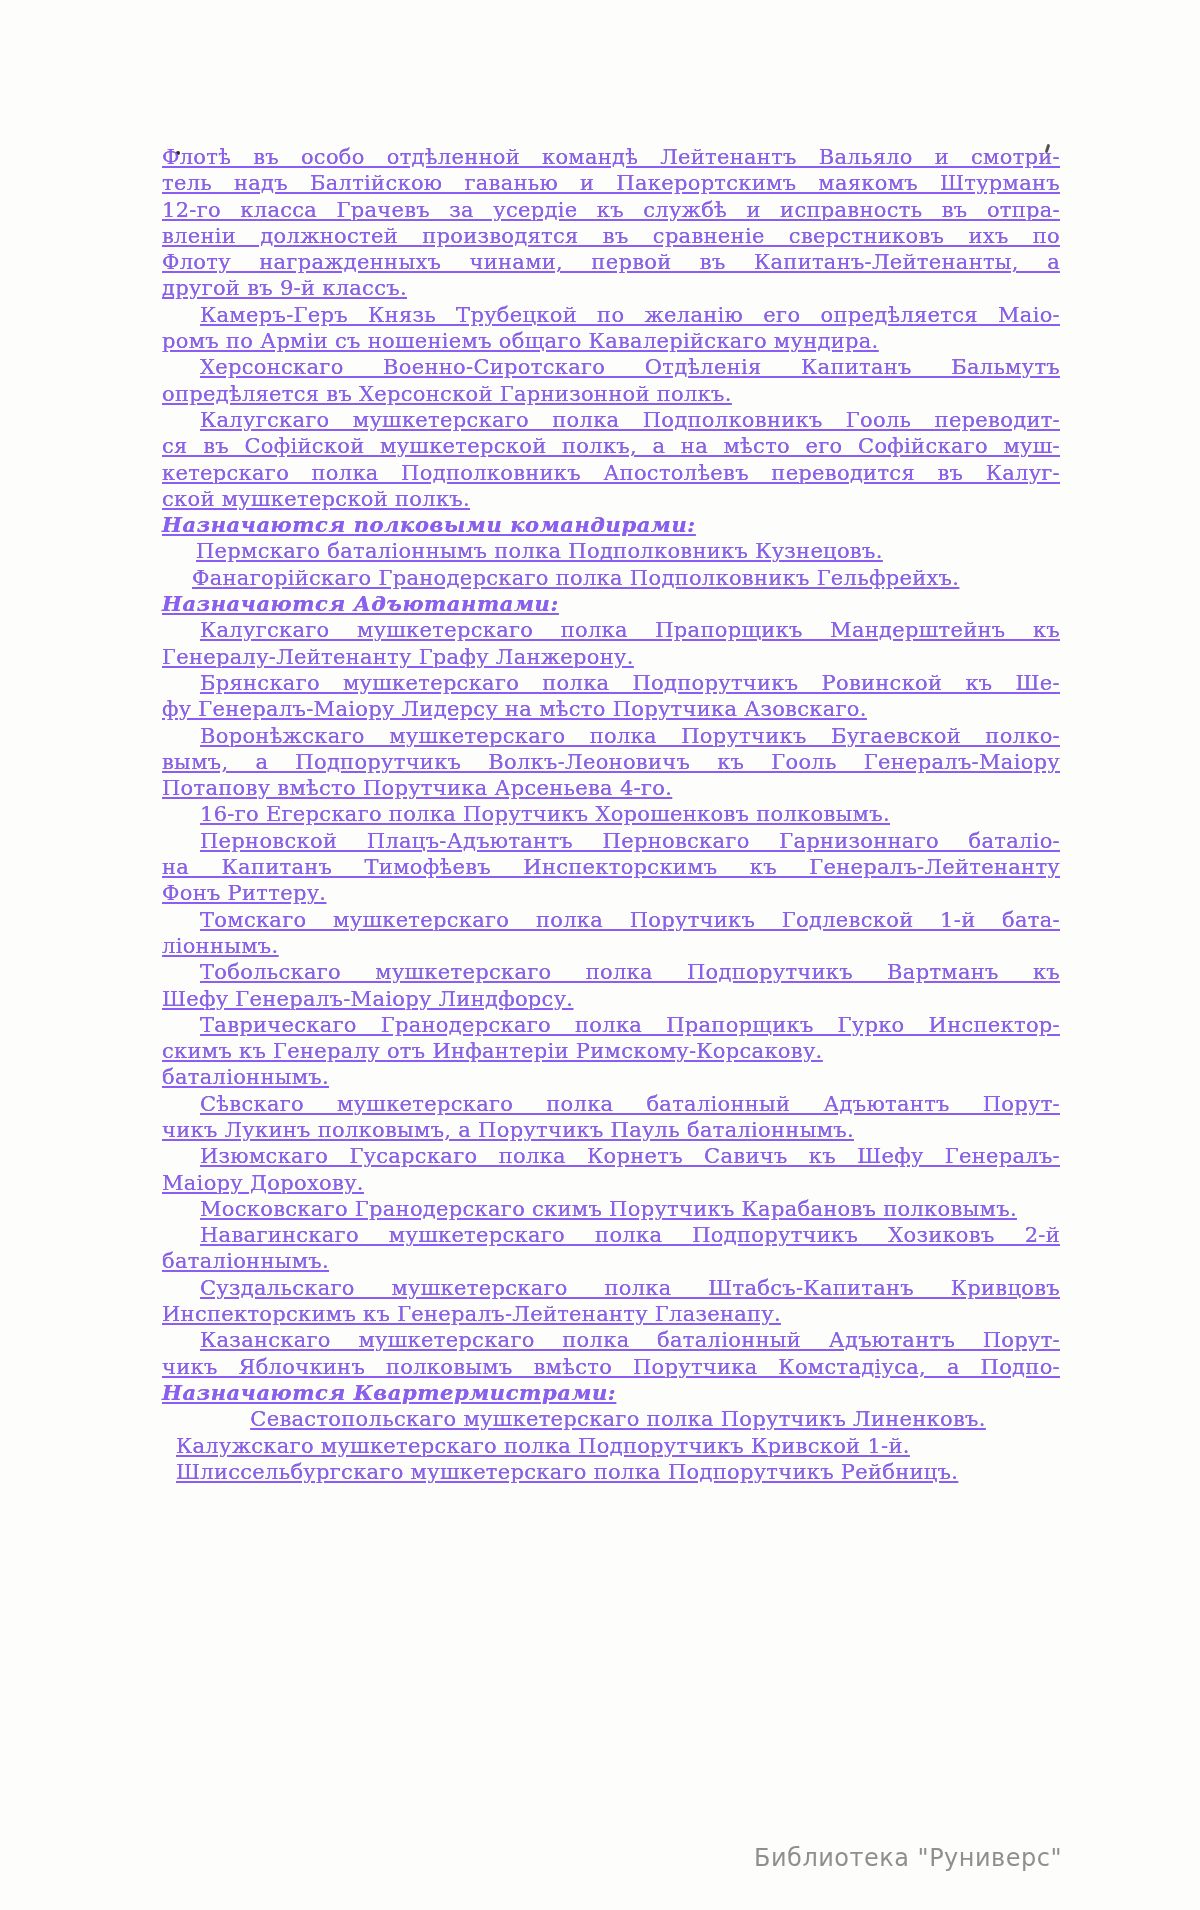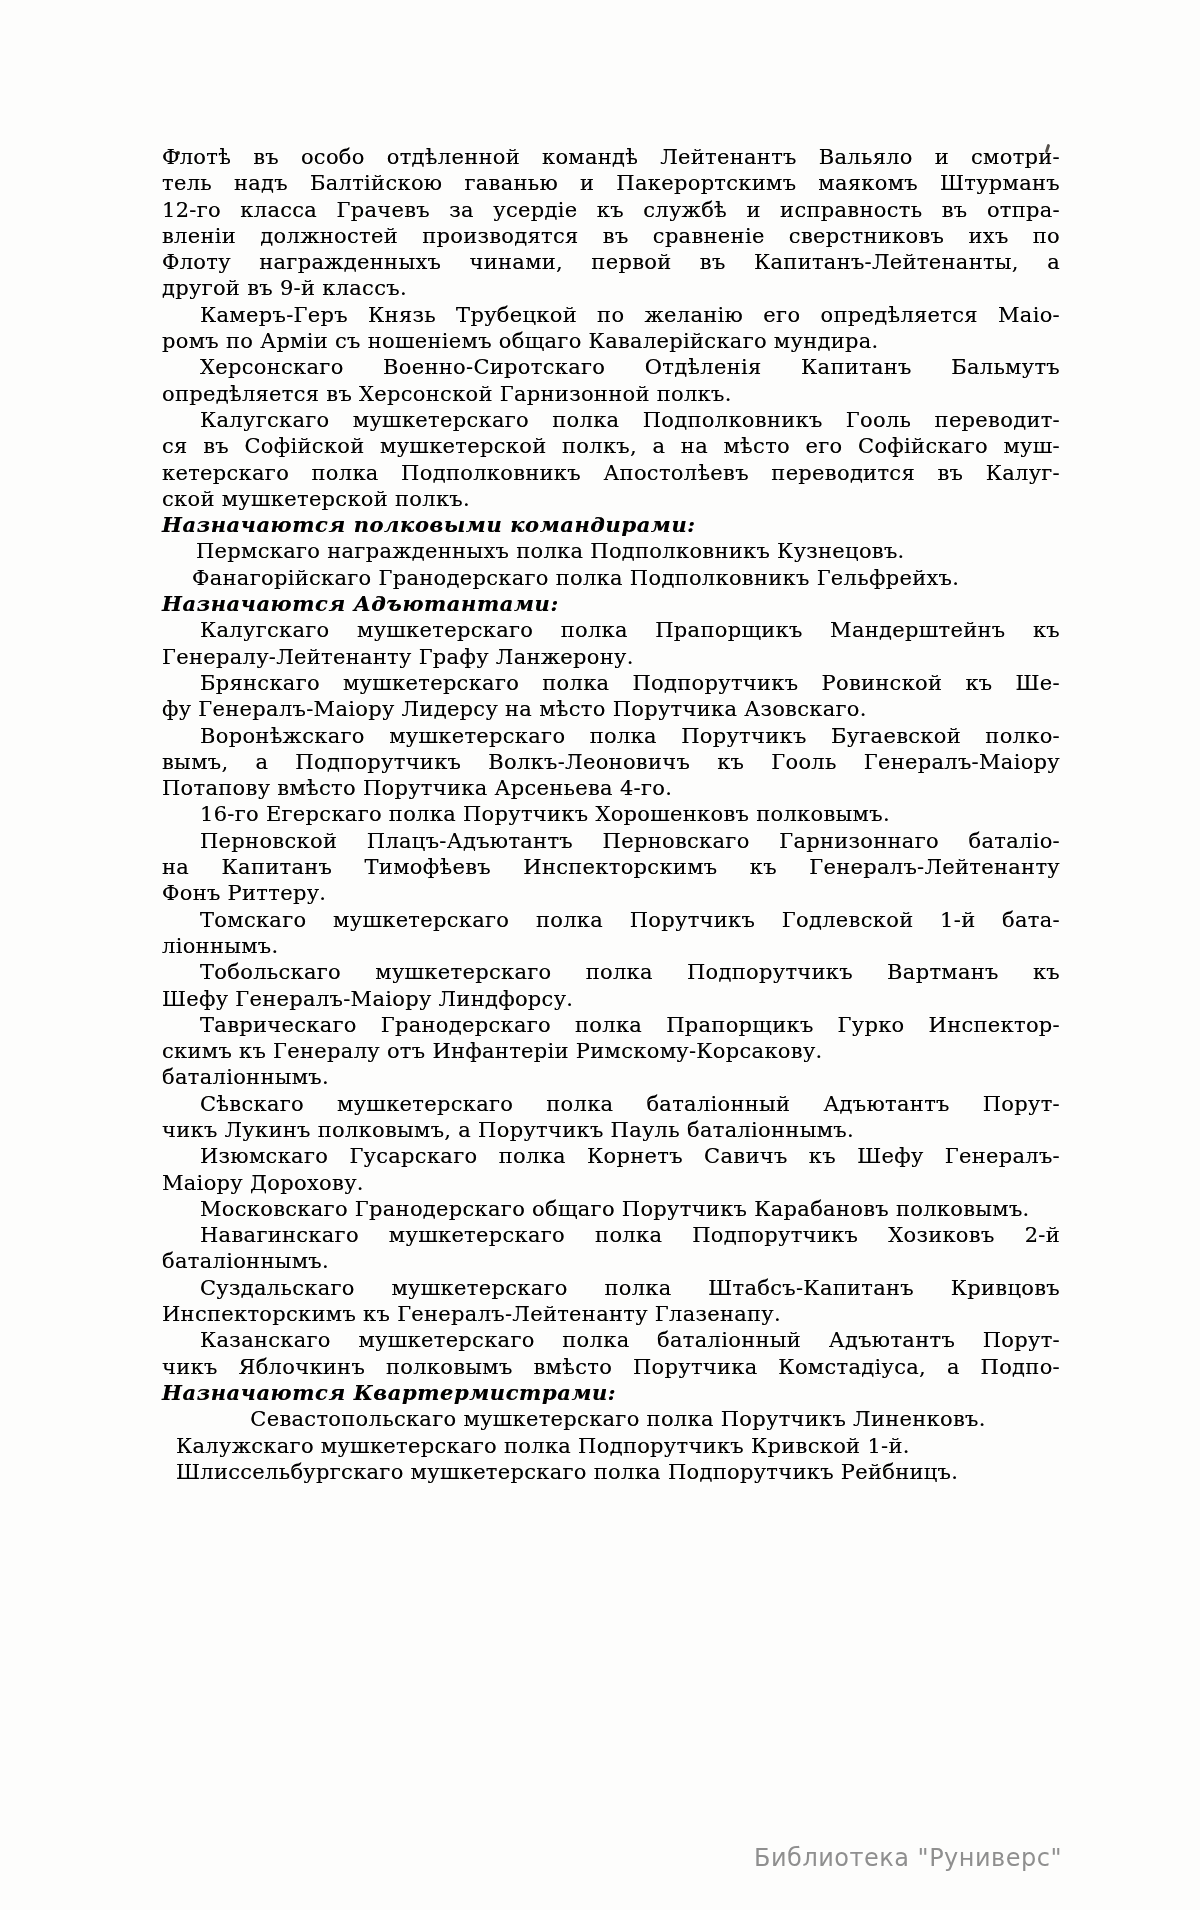--- a/index.html
+++ b/index.html
@@ -10,25 +10,26 @@
     position:relative;
     overflow:hidden;
   }
   .page{
     position:absolute;inset:0;
     background:#fdfdfc;
   }
   .textblock{
     position:absolute;
     left:162px;top:144px;width:898px;
-    color:#000000;
+    color:#8b5cf6;
     font-size:21px;
     line-height:26.3px;
     letter-spacing:0.3px;
     text-shadow:0 0 0.6px rgba(27,21,16,0.55);
+    text-decoration:underline;
   }
   .para{margin:0;}
   .line{white-space:normal;}
   .line.full{
     text-align:justify;
     text-align-last:justify;
   }
   .heading{
     text-align:left;
     font-style:italic;
@@ -76,21 +77,21 @@
         <div class="line">опредѣляется въ Херсонской Гарнизонной полкъ.</div>
       </div>
       <div class="para">
         <div class="line full" style="padding-left: 38px;">Калугскаго мушкетерскаго полка Подполковникъ Гооль переводит-</div>
         <div class="line full">ся въ Софійской мушкетерской полкъ, а на мѣсто его Софійскаго муш-</div>
         <div class="line full">кетерскаго полка Подполковникъ Апостолѣевъ переводится въ Калуг-</div>
         <div class="line">ской мушкетерской полкъ.</div>
       </div>
       <div class="heading">Назначаются полковыми командирами:</div>
       <div class="para">
-        <div class="line" style="padding-left: 34px;">Пермскаго награжденныхъ полка Подполковникъ Кузнецовъ.</div>
+        <div class="line" style="padding-left: 34px;">Пермскаго баталіоннымъ полка Подполковникъ Кузнецовъ.</div>
       </div>
       <div class="para">
         <div class="line" style="padding-left: 30px;">Фанагорійскаго Гранодерскаго полка Подполковникъ Гельфрейхъ.</div>
       </div>
       <div class="heading">Назначаются Адъютантами:</div>
       <div class="para">
         <div class="line full" style="padding-left: 38px;">Калугскаго мушкетерскаго полка Прапорщикъ Мандерштейнъ къ</div>
         <div class="line">Генералу-Лейтенанту Графу Ланжерону.</div>
       </div>
       <div class="para">
@@ -127,21 +128,21 @@
       </div>
       <div class="para">
         <div class="line full" style="padding-left: 38px;">Сѣвскаго мушкетерскаго полка баталіонный Адъютантъ Порут-</div>
         <div class="line">чикъ Лукинъ полковымъ, а Порутчикъ Пауль баталіоннымъ.</div>
       </div>
       <div class="para">
         <div class="line full" style="padding-left: 38px;">Изюмскаго Гусарскаго полка Корнетъ Савичъ къ Шефу Генералъ-</div>
         <div class="line">Маіору Дорохову.</div>
       </div>
       <div class="para">
-        <div class="line" style="padding-left: 38px;">Московскаго Гранодерскаго общаго Порутчикъ Карабановъ полковымъ.</div>
+        <div class="line" style="padding-left: 38px;">Московскаго Гранодерскаго скимъ Порутчикъ Карабановъ полковымъ.</div>
       </div>
       <div class="para">
         <div class="line full" style="padding-left: 38px;">Навагинскаго мушкетерскаго полка Подпорутчикъ Хозиковъ 2-й</div>
         <div class="line">баталіоннымъ.</div>
       </div>
       <div class="para">
         <div class="line full" style="padding-left: 38px;">Суздальскаго мушкетерскаго полка Штабсъ-Капитанъ Кривцовъ</div>
         <div class="line">Инспекторскимъ къ Генералъ-Лейтенанту Глазенапу.</div>
       </div>
       <div class="para">

